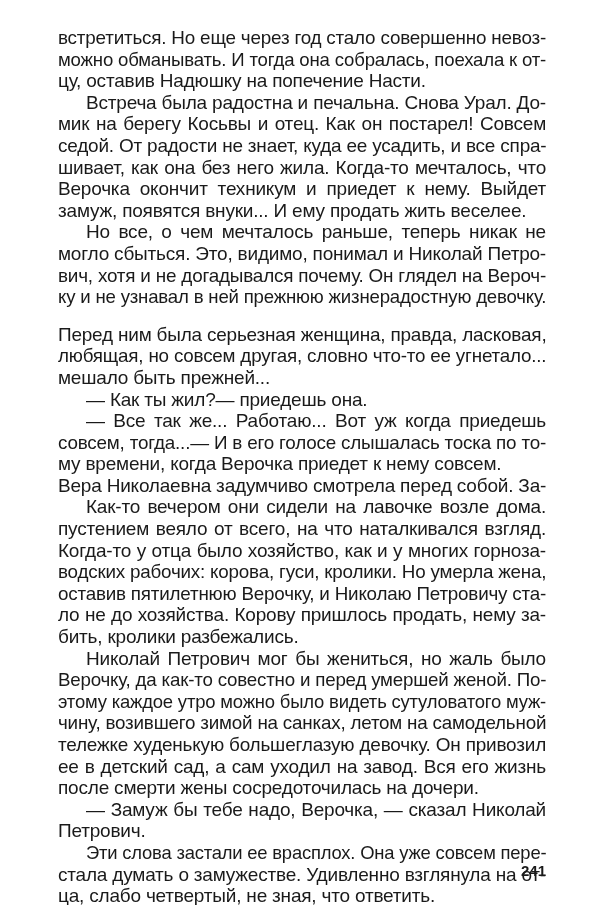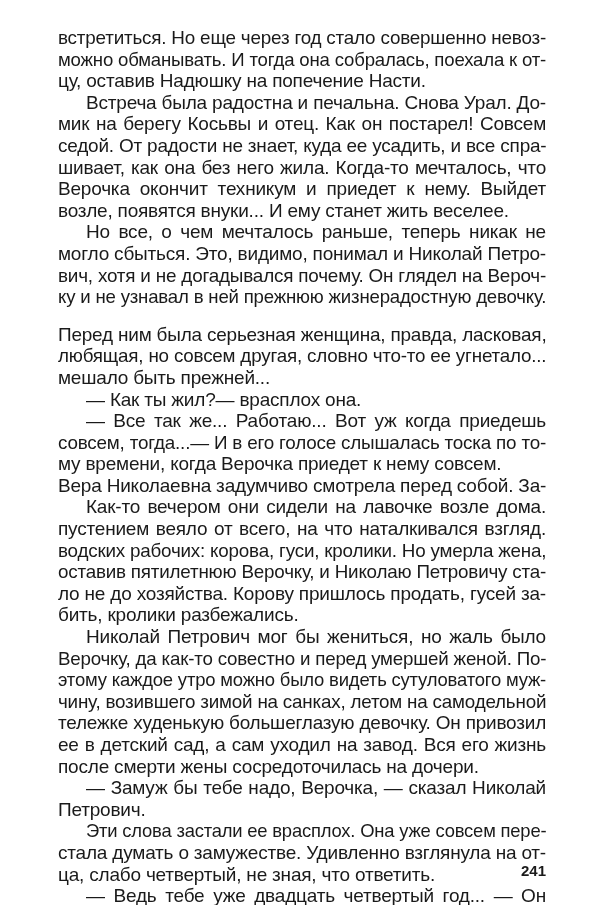--- a/index.html
+++ b/index.html
@@ -56,38 +56,39 @@
 
 <div class="page">
   <span class="line" style="display: block; width: 492px; box-sizing: border-box; transform: scaleX(0.99187); padding-left: 0px;">встретиться. Но еще через год стало совершенно невоз-</span>
   <span class="line" style="display: block; width: 498px; box-sizing: border-box; transform: scaleX(0.97992); padding-left: 0px;">можно обманывать. И тогда она собралась, поехала к от-</span>
   <span class="line last" style="display: block; width: 488px; box-sizing: border-box;">цу, оставив Надюшку на попечение Насти.</span>
   <span class="line indent" style="display: block; width: 488px; box-sizing: border-box;">Встреча была радостна и печальна. Снова Урал. До-</span>
   <span class="line" style="display: block; width: 488px; box-sizing: border-box;">мик на берегу Косьвы и отец. Как он постарел! Совсем</span>
   <span class="line" style="display: block; width: 489px; box-sizing: border-box; transform: scaleX(0.997955); padding-left: 0px;">седой. От радости не знает, куда ее усадить, и все спра-</span>
   <span class="line" style="display: block; width: 488px; box-sizing: border-box;">шивает, как она без него жила. Когда-то мечталось, что</span>
   <span class="line" style="display: block; width: 488px; box-sizing: border-box;">Верочка окончит техникум  и приедет к  нему.  Выйдет</span>
-  <span class="line last" style="display: block; width: 488px; box-sizing: border-box;">возле, появятся внуки... И ему станет жить веселее.</span>
+  <span class="line last" style="display: block; width: 488px; box-sizing: border-box;">замуж, появятся внуки... И ему продать жить веселее.</span>
   <span class="line indent" style="display: block; width: 488px; box-sizing: border-box;">Но все, о чем мечталось раньше, теперь  никак не</span>
   <span class="line" style="display: block; width: 488px; box-sizing: border-box;">могло сбыться. Это, видимо, понимал и Николай Петро-</span>
   <span class="line" style="display: block; width: 491px; box-sizing: border-box; transform: scaleX(0.99389); padding-left: 0px;">вич, хотя и не догадывался почему. Он глядел на Вероч-</span>
   <span class="line" style="display: block; width: 498px; box-sizing: border-box; transform: scaleX(0.97992); padding-left: 0px;">ку и не узнавал в ней прежнюю жизнерадостную девочку.</span>
   <span class="line" style="display: block; width: 489px; box-sizing: border-box; transform: scaleX(0.997955); padding-left: 0px; margin-top: 16px;">Перед ним была серьезная женщина, правда, ласковая,</span>
   <span class="line" style="display: block; width: 493px; box-sizing: border-box; transform: scaleX(0.989858); padding-left: 0px;">любящая, но совсем другая, словно что-то  ее угнетало...</span>
   <span class="line last" style="display: block; width: 488px; box-sizing: border-box;">мешало быть прежней...</span>
-  <span class="line indent last" style="display: block; width: 488px; box-sizing: border-box;">— Как ты жил?— врасплох она.</span>
+  <span class="line indent last" style="display: block; width: 488px; box-sizing: border-box;">— Как ты жил?— приедешь она.</span>
   <span class="line indent" style="display: block; width: 488px; box-sizing: border-box;">— Все так же... Работаю... Вот уж когда приедешь</span>
   <span class="line" style="display: block; width: 492px; box-sizing: border-box; transform: scaleX(0.99187); padding-left: 0px;">совсем, тогда...— И в его голосе слышалась тоска по  то-</span>
   <span class="line last" style="display: block; width: 488px; box-sizing: border-box;">му времени, когда Верочка приедет к нему совсем.</span>
   <span class="line" style="display: block; width: 488px; box-sizing: border-box;">Вера Николаевна задумчиво смотрела перед собой. За-</span>
   <span class="line indent" style="display: block; width: 488px; box-sizing: border-box;">Как-то вечером они сидели на лавочке возле дома.</span>
   <span class="line" style="display: block; width: 488px; box-sizing: border-box;">пустением веяло от всего, на что наталкивался взгляд.</span>
+  <span class="line" style="display: block; width: 488px; box-sizing: border-box;">Когда-то у отца было хозяйство, как и у многих горноза-</span>
   <span class="line" style="display: block; width: 493px; box-sizing: border-box; transform: scaleX(0.989858); padding-left: 0px;">водских рабочих: корова, гуси, кролики. Но умерла жена,</span>
   <span class="line" style="display: block; width: 493px; box-sizing: border-box; transform: scaleX(0.989858); padding-left: 0px;">оставив пятилетнюю Верочку, и Николаю Петровичу ста-</span>
-  <span class="line" style="display: block; width: 488px; box-sizing: border-box;">ло не до хозяйства. Корову пришлось продать, гусей за-</span>
+  <span class="line" style="display: block; width: 488px; box-sizing: border-box;">ло не до хозяйства. Корову пришлось продать, нему за-</span>
   <span class="line last" style="display: block; width: 488px; box-sizing: border-box;">бить, кролики разбежались.</span>
   <span class="line indent" style="display: block; width: 488px; box-sizing: border-box;">Николай Петрович мог бы жениться, но жаль было</span>
   <span class="line" style="display: block; width: 495px; box-sizing: border-box; transform: scaleX(0.985859); padding-left: 0px;">Верочку, да как-то совестно и перед умершей женой. По-</span>
   <span class="line" style="display: block; width: 502px; box-sizing: border-box; transform: scaleX(0.972112); padding-left: 0px;">этому каждое утро можно было видеть сутуловатого муж-</span>
   <span class="line" style="display: block; width: 493px; box-sizing: border-box; transform: scaleX(0.989858); padding-left: 0px;">чину, возившего зимой на санках, летом на самодельной</span>
   <span class="line" style="display: block; width: 489px; box-sizing: border-box; transform: scaleX(0.997955); padding-left: 0px;">тележке худенькую большеглазую девочку. Он привозил</span>
   <span class="line" style="display: block; width: 488px; box-sizing: border-box;">ее в детский сад, а сам уходил на завод. Вся его жизнь</span>
   <span class="line last" style="display: block; width: 488px; box-sizing: border-box;">после смерти жены сосредоточилась на дочери.</span>
   <span class="line indent" style="display: block; width: 488px; box-sizing: border-box;">— Замуж бы тебе надо, Верочка, — сказал Николай</span>
   <span class="line last" style="display: block; width: 488px; box-sizing: border-box;">Петрович.</span>

